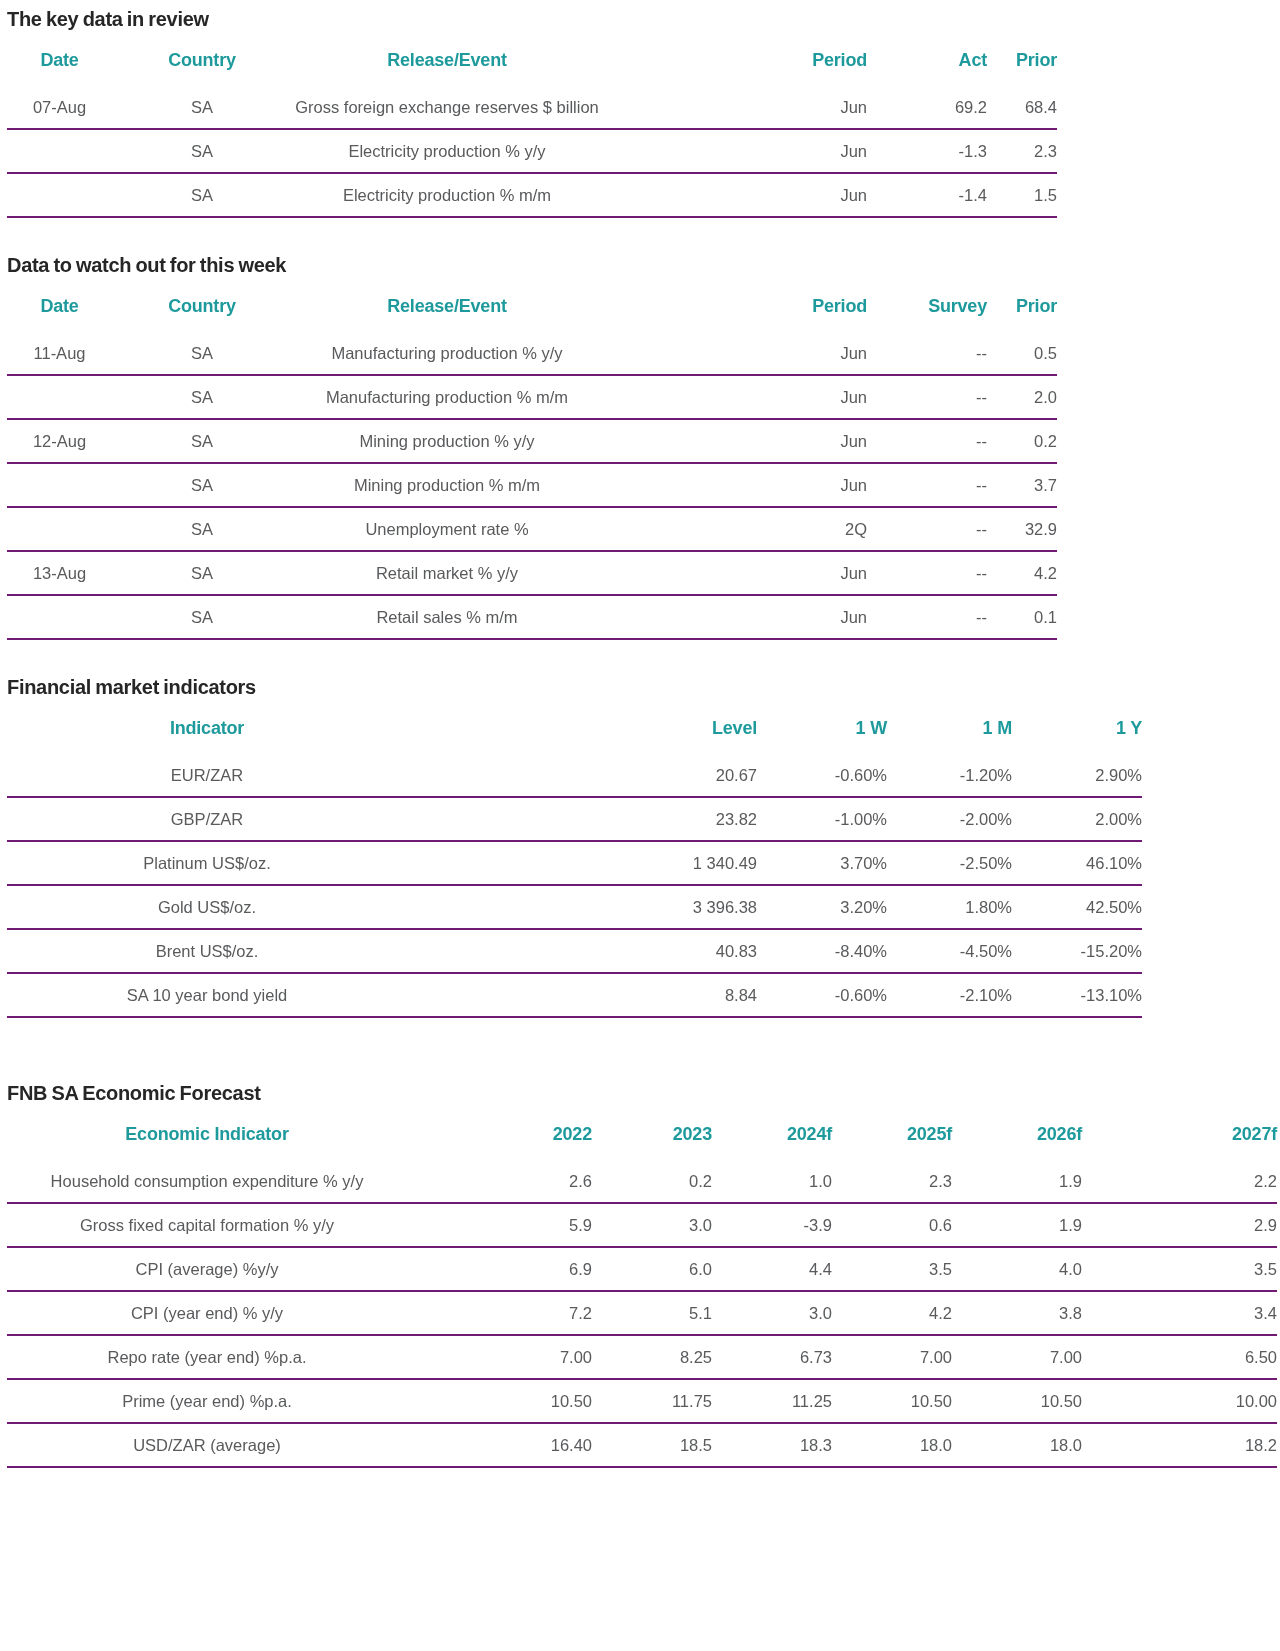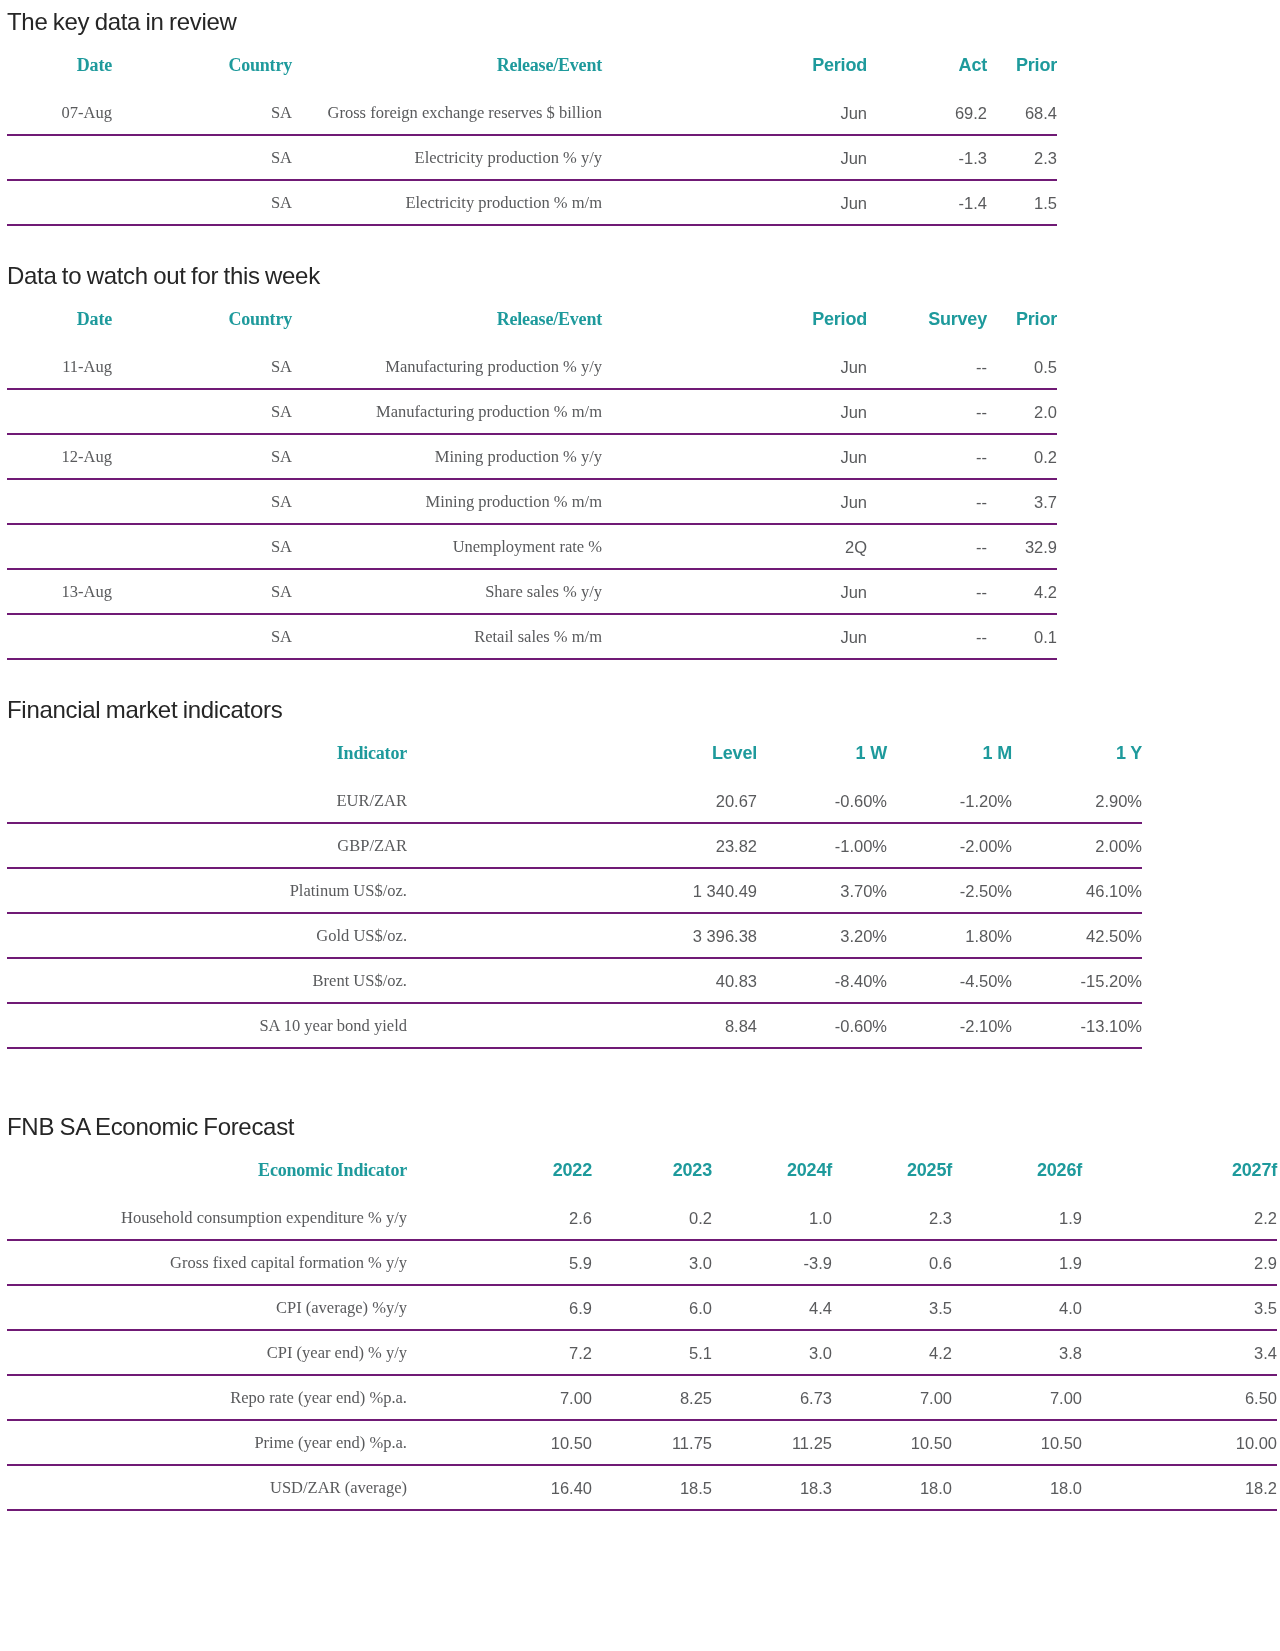--- a/index.html
+++ b/index.html
@@ -9,22 +9,22 @@
     min-height: 1651px;
     font-family: "Liberation Sans", sans-serif;
     color: #595a5c;
     padding: 8px 0 0 7px;
   }
   .section { margin: 0; }
   .section + .section { margin-top: 36px; }
   #section-market { }
   #section-forecast { margin-top: 64px; }
   h2.section-title {
-    font-size: 24px;
-    font-weight: normal;
+    font-size: 20px;
+    font-weight: bold;
     color: #262626;
     letter-spacing: -0.3px;
     word-spacing: -1px;
     margin: 0 0 17px 0;
   }
   table {
     border-collapse: collapse;
     table-layout: fixed;
   }
   table.w-events   { width: 1050px; }
@@ -39,21 +39,21 @@
     white-space: nowrap;
   }
   td {
     font-size: 16.5px;
     color: #595a5c;
     padding: 12px 0 11px 0;
     white-space: nowrap;
     overflow: hidden;
   }
   tbody tr { border-bottom: 2px solid #701a75; }
-  .left  { text-align: right; font-family: Liberation Serif, serif; }
+  .left  { text-align: center; }
   .right { text-align: right; }
 </style>
 </head>
 <body>
 
 <div class="section" id="section-key-data">
   <h2 class="section-title">The key data in review</h2>
   <table class="w-events">
     <colgroup>
       <col style="width:105px">
@@ -160,21 +160,21 @@
           <td class="left"></td>
           <td class="left">SA</td>
           <td class="left">Unemployment rate %</td>
           <td class="right">2Q</td>
           <td class="right">--</td>
           <td class="right">32.9</td>
         </tr>
         <tr>
           <td class="left">13-Aug</td>
           <td class="left">SA</td>
-          <td class="left">Share sales % y/y</td>
+          <td class="left">Retail market % y/y</td>
           <td class="right">Jun</td>
           <td class="right">--</td>
           <td class="right">4.2</td>
         </tr>
         <tr>
           <td class="left"></td>
           <td class="left">SA</td>
           <td class="left">Retail sales % m/m</td>
           <td class="right">Jun</td>
           <td class="right">--</td>

